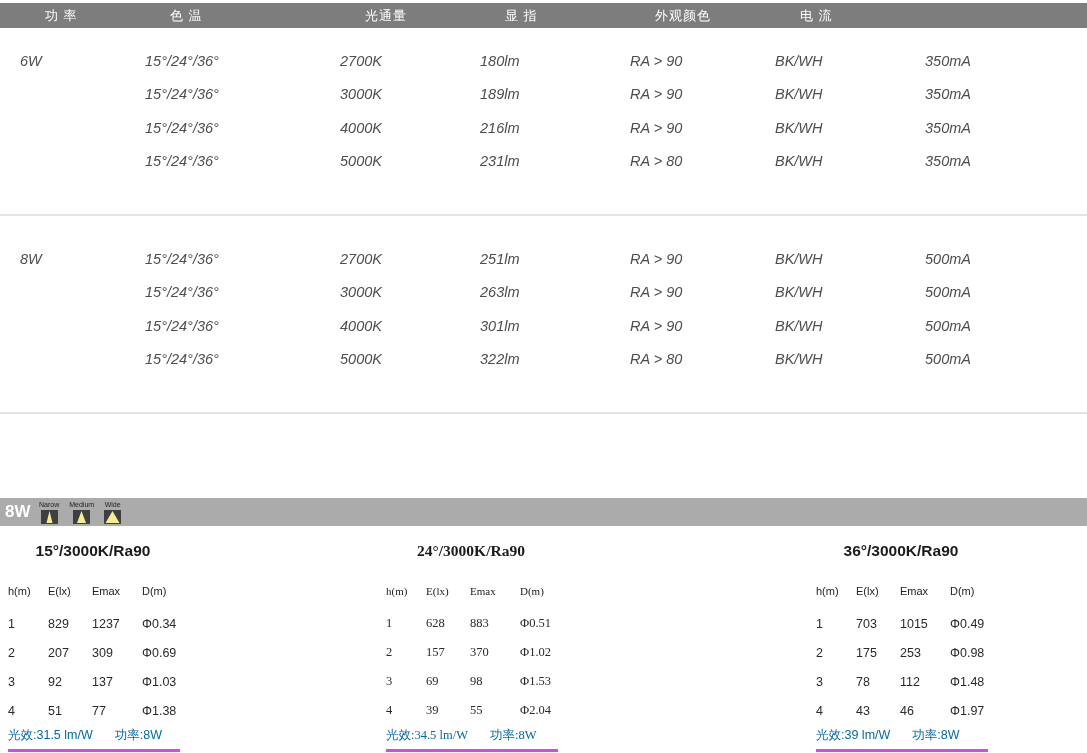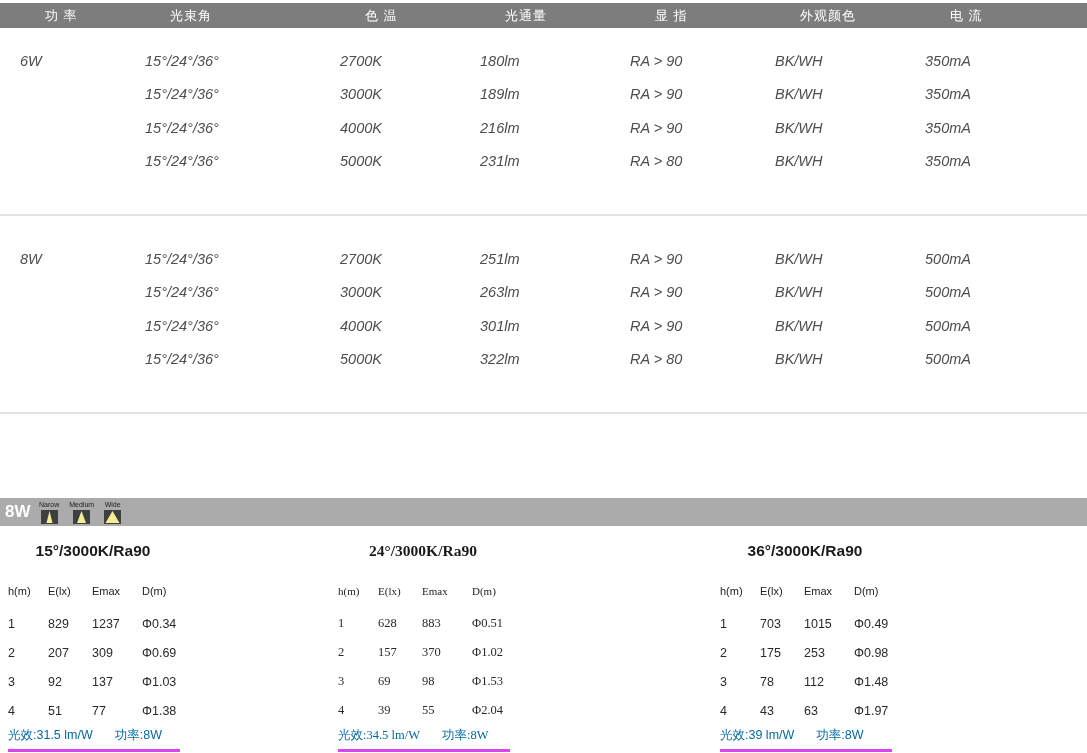--- a/index.html
+++ b/index.html
@@ -19,21 +19,21 @@
   .divider{margin-top:36px;height:2px;background:#e3e3e3;}
 
   
   .beam-bar{margin-top:84px;height:28px;background:#ababab;display:flex;align-items:center;}
   .badge{color:#fff;font-size:17px;font-weight:bold;padding-left:5px;width:34px;}
   .beams{display:flex;gap:10px;align-items:flex-end;height:26px;padding-bottom:2px;}
   .beam{display:flex;flex-direction:column;align-items:center;}
   .beam-label{font-size:7px;color:#222;line-height:8px;margin-bottom:1px;}
 
   
-  .ptables{display:flex;}
+  .ptables{display:flex;gap:48px;}
   .ptable{width:210px;}
   .pt0{margin-left:8px;}
   .pt1{margin-left:120px;font-family:Liberation Serif, serif;}
   .pt2{margin-left:172px;}
   .ptitle{margin-top:16px;width:170px;text-align:center;font-size:15.5px;
     font-weight:bold;color:#1a1a1a;height:19px;margin-bottom:18px;white-space:nowrap;}
   .pgrid{display:grid;grid-template-columns:40px 44px 50px 66px;}
   .phead{margin-bottom:6px;}
   .phead .pc{font-size:11px;color:#222;height:24px;}
   .prow .pc{font-size:12.5px;color:#2a2a2a;height:29px;}
@@ -42,21 +42,20 @@
     padding-bottom:5px;font-size:12.5px;color:#0369a1;white-space:nowrap;}
   .pfoot .fp2{margin-left:22px;}
 </style>
 </head>
 <body>
 
 <div class="page">
 
   <div class="spec-header">
     <div class="sh">功 率</div>
-    <div class="sh">光束角</div>
     <div class="sh">色 温</div>
     <div class="sh">光通量</div>
     <div class="sh">显 指</div>
     <div class="sh">外观颜色</div>
     <div class="sh">电 流</div>
   </div>
 
   <div class="grp">
     <div class="row">
       <div class="c">6W</div>
@@ -266,21 +265,21 @@
       </div>
       <div class="pgrid prow">
         <div class="pc">3</div>
         <div class="pc">78</div>
         <div class="pc">112</div>
         <div class="pc">Φ1.48</div>
       </div>
       <div class="pgrid prow">
         <div class="pc">4</div>
         <div class="pc">43</div>
-        <div class="pc">63</div>
+        <div class="pc">46</div>
         <div class="pc">Φ1.97</div>
       </div>
       <div class="pfoot">
         <span class="fp1">光效:39 lm/W</span>
         <span class="fp2">功率:8W</span>
       </div>
     </div>
 
   </div>
 </div>

